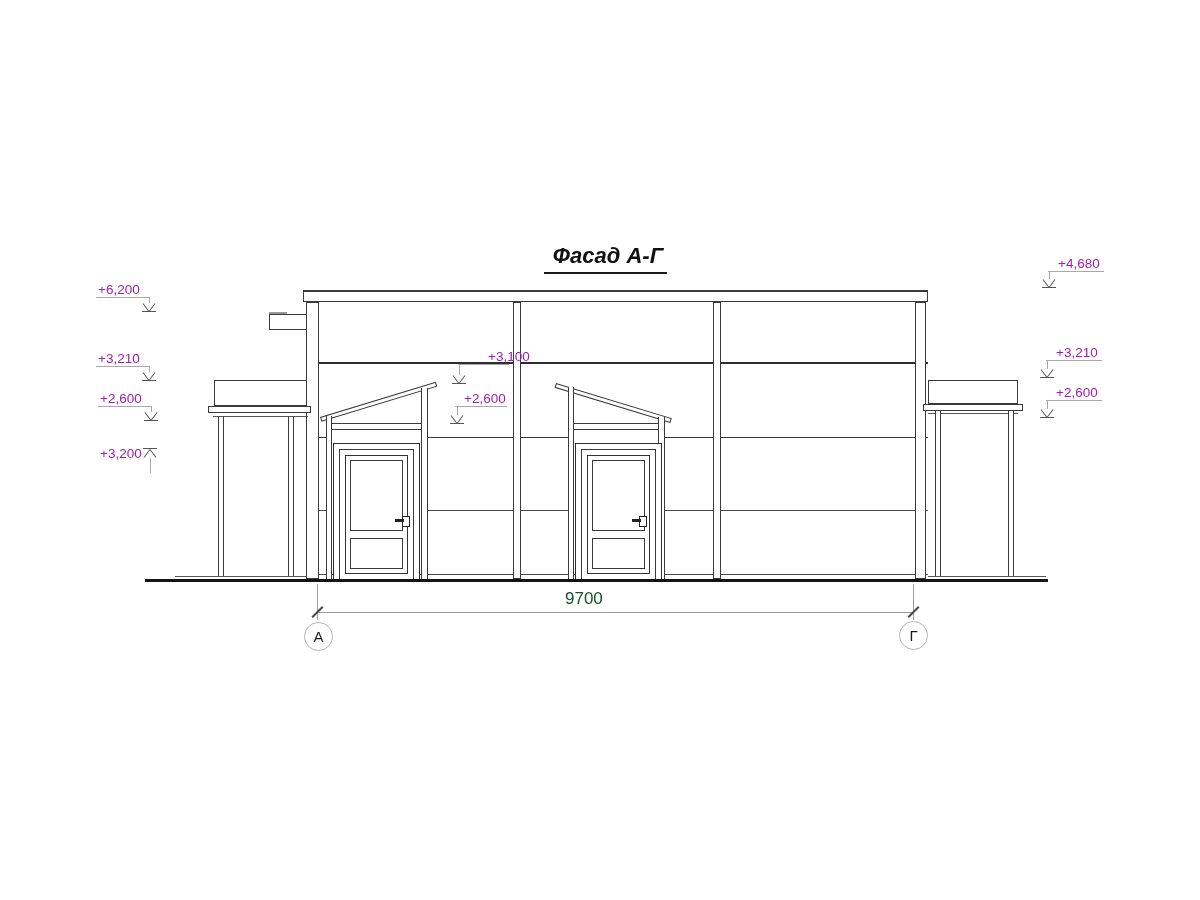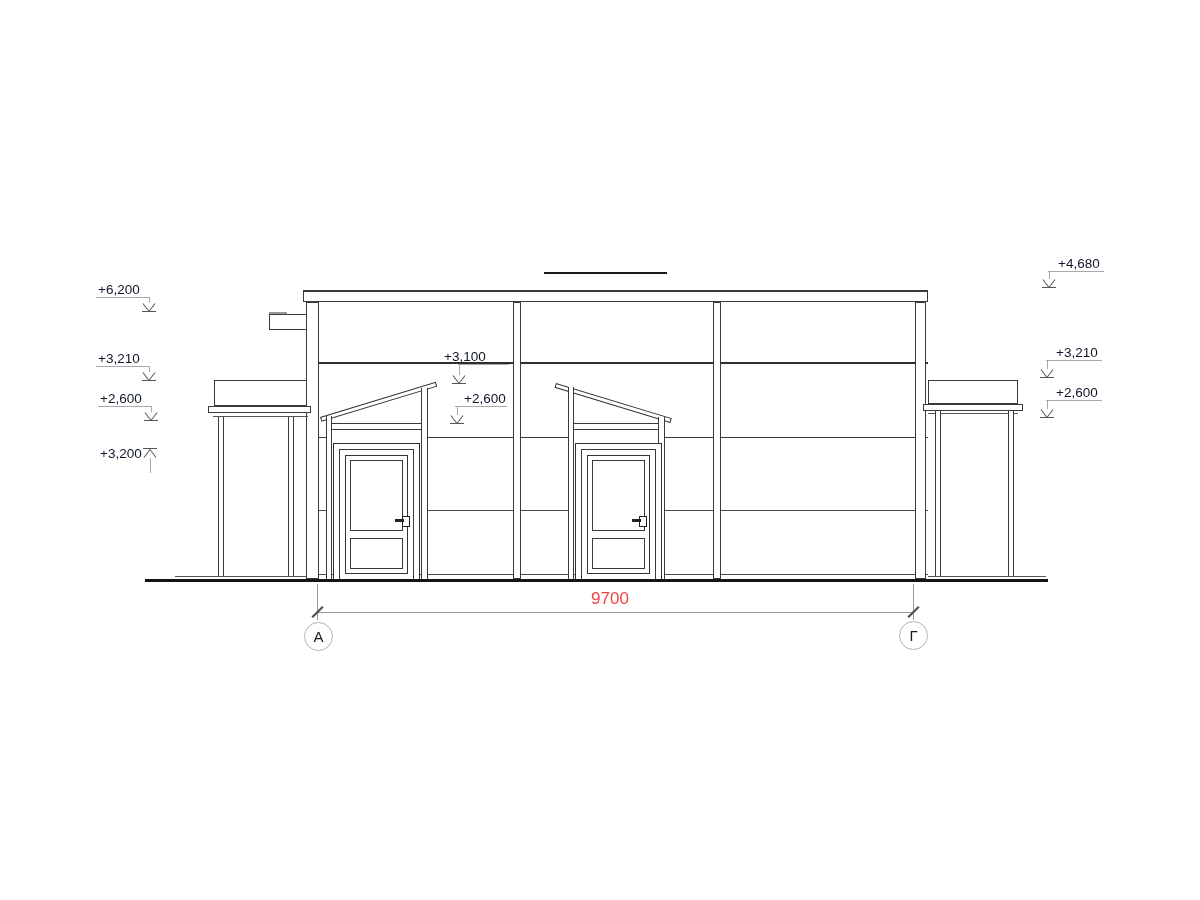--- a/index.html
+++ b/index.html
@@ -1,37 +1,38 @@
 <!DOCTYPE html>
 <html><head>
 <meta charset="utf-8">
 <style>
   html,body{margin:0;padding:0;background:#fff;}
   #canvas{position:relative;width:1200px;height:900px;background:#fff;overflow:hidden;
           font-family:"Liberation Sans",sans-serif;color:#1a1a1a;}
   .ln{position:absolute;}
   .bx{position:absolute;background:#fff;border:1px solid #3a3a3a;box-sizing:border-box;}
-  .mtxt{position:absolute;font-size:13.5px;line-height:14px;white-space:nowrap;color:#0f172a;}
+  .mtxt{position:absolute;font-size:13.5px;line-height:14px;white-space:nowrap;color:#a21caf;}
   .mul{position:absolute;height:1px;background:#a9a9a9;}
   .mstem{position:absolute;width:1px;background:#a9a9a9;}
   .arm{position:absolute;width:10px;height:1px;background:#555;transform-origin:0 50%;}
   .mtick{position:absolute;width:14px;height:1px;background:#555;}
   .thin{background:#4a4a4a;height:1px;}
   .med{background:#3a3a3a;height:1px;}
   .axis-circle{position:absolute;width:29px;height:29px;border:1px solid #b3b3b3;border-radius:50%;
                box-sizing:border-box;text-align:center;line-height:27px;font-size:15px;color:#1a1a1a;background:#fff;}
   .dimtick{position:absolute;width:15px;height:2px;background:#4a4a4a;transform:rotate(-45deg);}
   #title-text{position:absolute;left:518px;top:243px;width:180px;text-align:center;
               font-size:22px;font-style:italic;font-weight:bold;color:#111;}
 </style>
 </head>
 <body>
 
 <div id="canvas">
 
+  <div id="title-text">Фасад А-Г</div>
   <div class="ln" style="left:544px;top:272px;width:123px;height:2px;background:#1a1a1a;"></div>
 
   <div>
 
     <div class="ln thin" style="left:306px;top:574px;width:622px;"></div>
     <div class="ln" style="left:306px;top:362px;width:622px;height:2px;background:#2e2e2e;"></div>
     <div class="ln med" style="left:306px;top:437px;width:20px;"></div>
     <div class="ln med" style="left:427px;top:437px;width:141px;"></div>
     <div class="ln med" style="left:664px;top:437px;width:264px;"></div>
     <div class="ln thin" style="left:306px;top:510px;width:20px;"></div>
@@ -96,21 +97,21 @@
   </div>
 
   <div class="ln" style="left:145px;top:579px;width:903px;height:3px;background:#141414;"></div>
 
   <div>
     <div class="ln" style="left:317px;top:584px;width:1px;height:36px;background:#9a9a9a;"></div>
     <div class="ln" style="left:913px;top:584px;width:1px;height:36px;background:#9a9a9a;"></div>
     <div class="ln" style="left:317px;top:612px;width:597px;height:1px;background:#9a9a9a;"></div>
     <div class="dimtick" style="left:310px;top:611px;"></div>
     <div class="dimtick" style="left:906px;top:611px;"></div>
-    <div class="ln" style="left:565px;top:589px;width:90px;text-align:center;font-size:17px;color:#ef4444;">9700</div>
+    <div class="ln" style="left:565px;top:589px;width:90px;text-align:left;font-size:17px;color:#14532d;">9700</div>
     <div class="axis-circle" style="left:304px;top:622px;">
       <span>А</span>
     </div>
     <div class="axis-circle" style="left:899px;top:621px;">
       <span>Г</span>
     </div>
   </div>
 
   <div>
     <div class="mtxt" style="left:98px;top:283px;">+6,200</div>
@@ -138,21 +139,21 @@
   </div>
   <div>
     <div class="mtxt" style="left:100px;top:447px;">+3,200</div>
     <div class="mtick" style="left:143px;top:448px;"></div>
     <div class="arm" style="left:150px;top:449px;transform:rotate(127deg);"></div>
     <div class="arm" style="left:150px;top:449px;transform:rotate(53deg);"></div>
     <div class="mstem" style="left:150px;top:458px;height:15px;"></div>
   </div>
 
   <div>
-    <div class="mtxt" style="left:444px;top:350px;">+3,100</div>
+    <div class="mtxt" style="left:488px;top:350px;">+3,100</div>
     <div class="mul" style="left:458px;top:364px;width:51px;"></div>
     <div class="mstem" style="left:459px;top:365px;height:10px;"></div>
     <div class="arm" style="left:459px;top:383px;transform:rotate(-127deg);"></div>
     <div class="arm" style="left:459px;top:383px;transform:rotate(-53deg);"></div>
     <div class="mtick" style="left:452px;top:383px;"></div>
   </div>
   <div>
     <div class="mtxt" style="left:464px;top:392px;">+2,600</div>
     <div class="mul" style="left:455px;top:406px;width:52px;"></div>
     <div class="mstem" style="left:457px;top:407px;height:8px;"></div>

